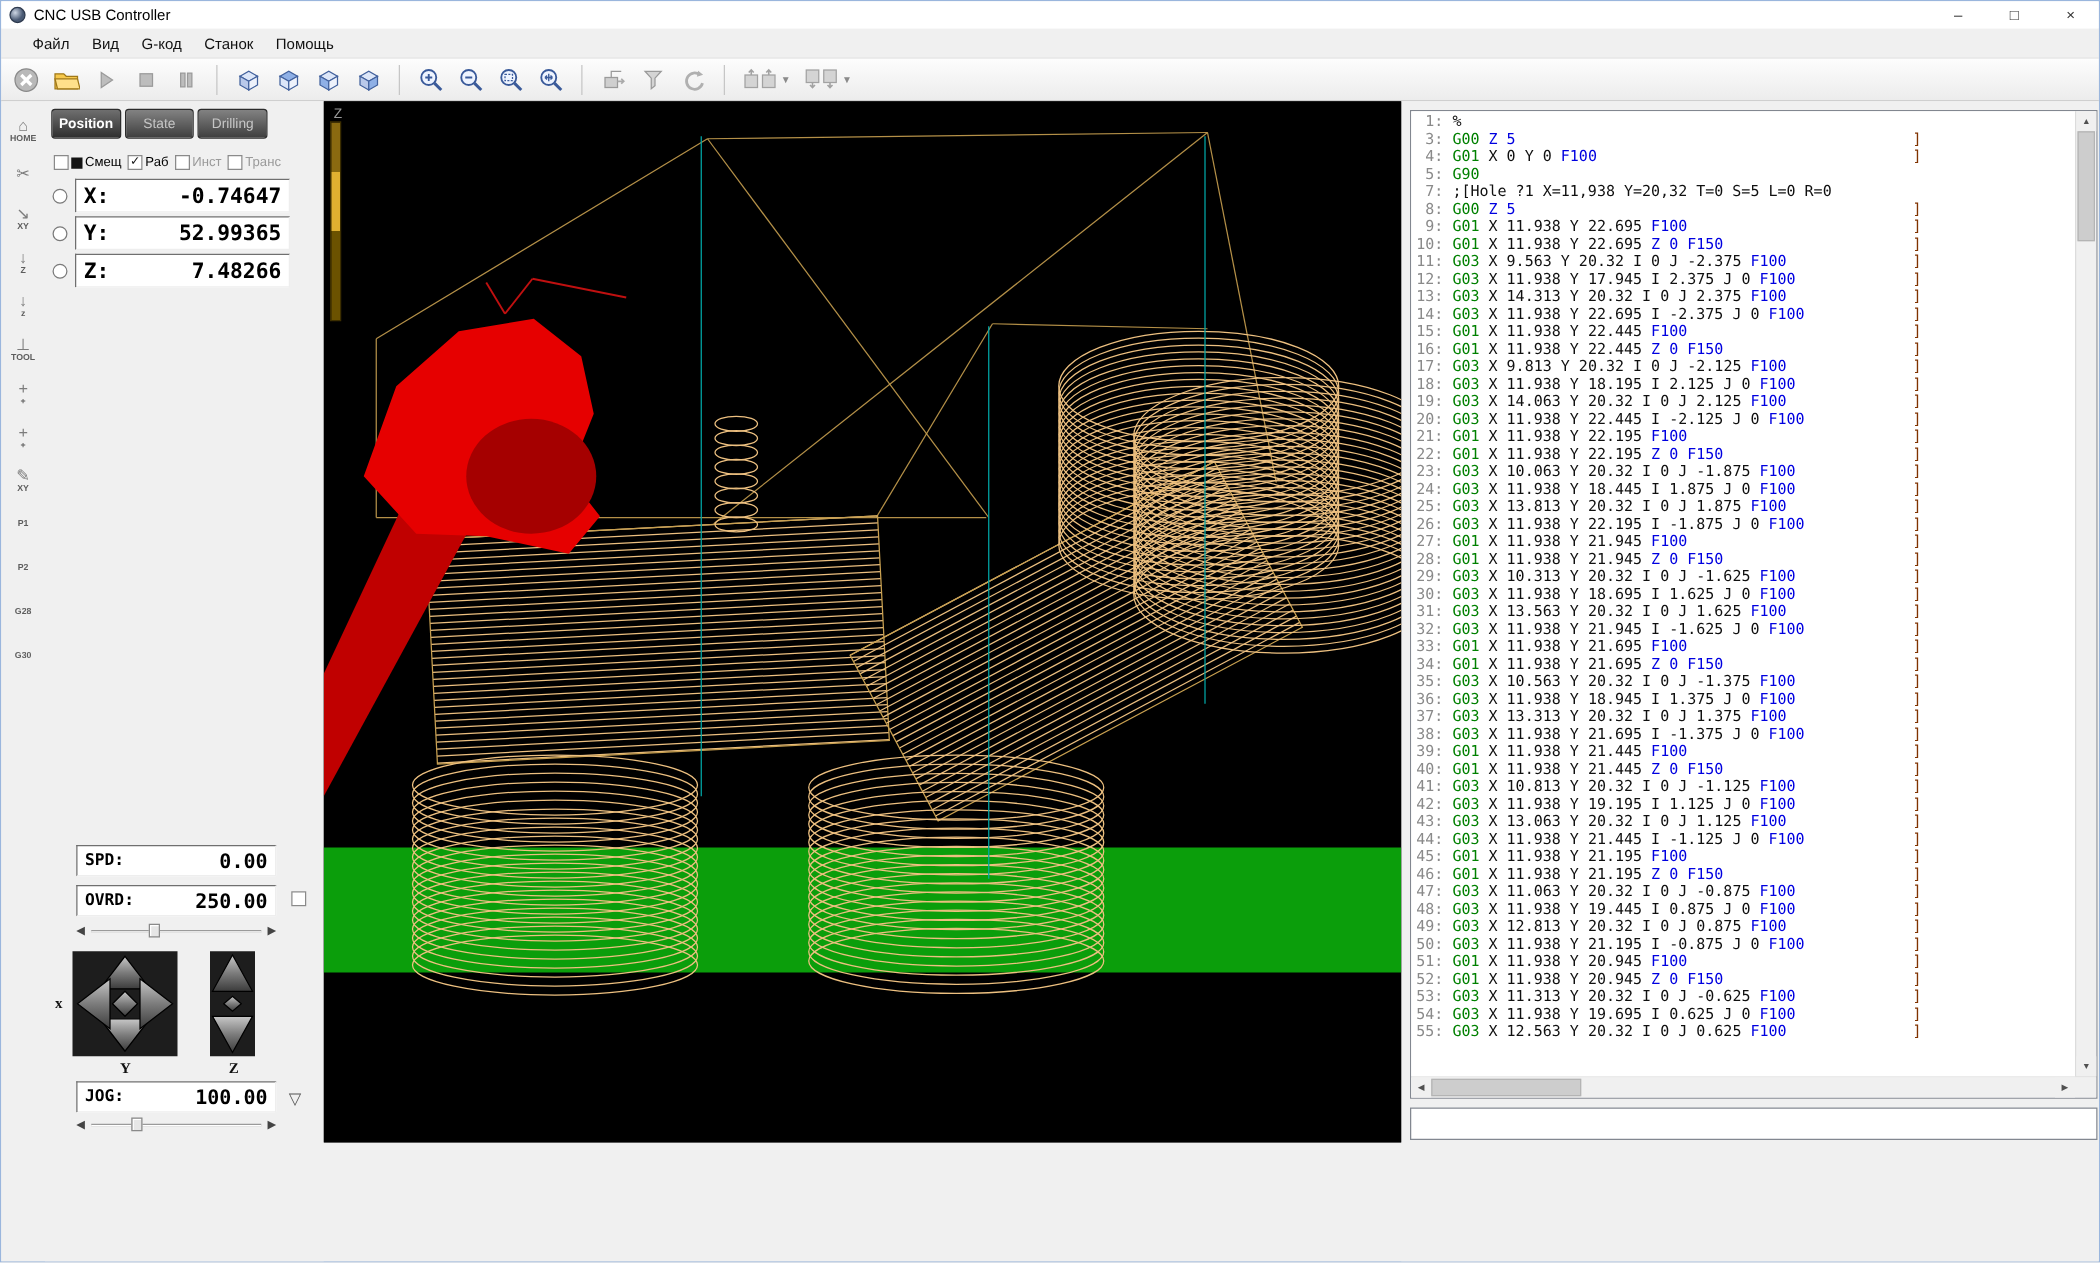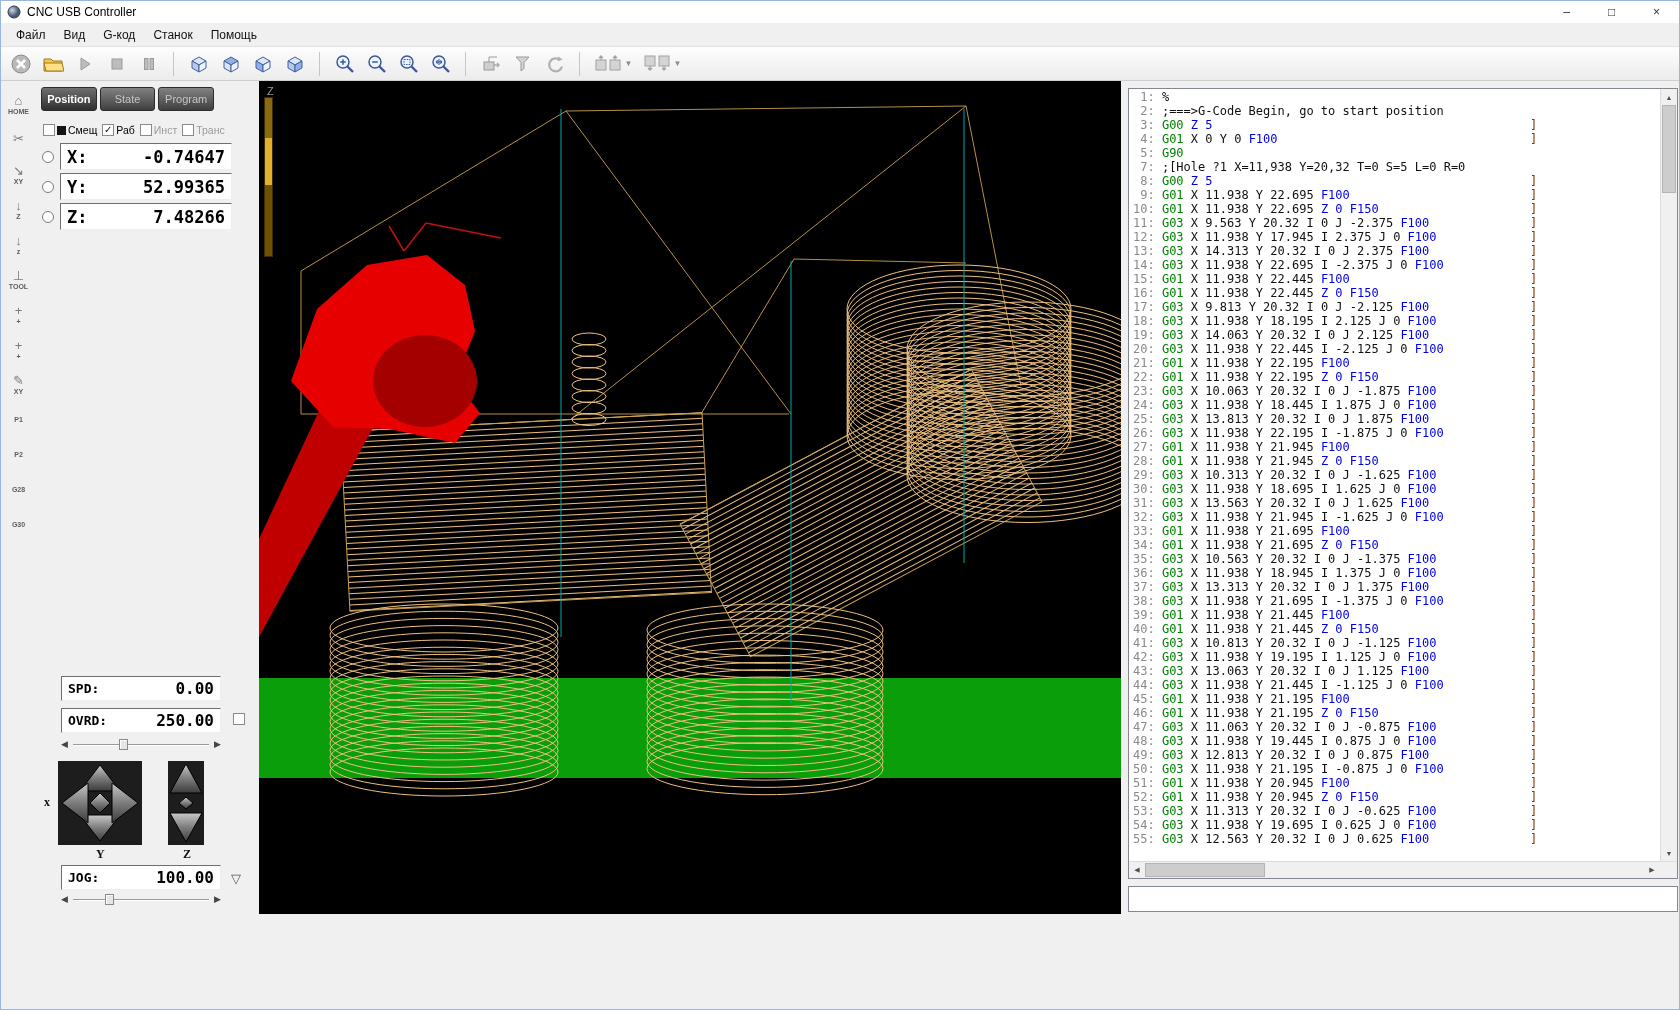--- a/index.html
+++ b/index.html
@@ -4,21 +4,21 @@
 <style>
   *{box-sizing:border-box;margin:0;padding:0}
   html,body{width:1680px;height:1010px;overflow:hidden;font-family:"Liberation Sans",sans-serif;font-size:12px;background:#e8e8e8}
   .window{width:1680px;height:1010px;display:flex;flex-direction:column;background:#f0f0f0;border:1px solid #9ab6dd}
   
   .titlebar{height:22px;background:#fff;display:flex;align-items:center;padding-left:6px;gap:6px;flex:0 0 22px}
   .title{font-size:12px;color:#000}
   .wcontrols{margin-left:auto;display:flex;height:22px}
   .wbtn{width:45px;height:22px;display:flex;align-items:center;justify-content:center;font-size:12px;color:#333}
   
-  .menubar{height:24px;display:flex;align-items:center;background:#f0f0f0;padding-left:6px;border-bottom:1px solid #e2e2e2;flex:0 0 24px}
+  .menubar{height:24px;display:flex;align-items:center;background:#f0f0f0;padding-left:16px;border-bottom:1px solid #e2e2e2;flex:0 0 24px}
   .mitem{padding:4px 9px;font-size:12px;color:#111}
   
   .toolbar{height:34px;display:flex;align-items:center;background:linear-gradient(#fdfdfd,#ececec);border-bottom:1px solid #cfcfcf;padding-left:5px;gap:3px;flex:0 0 34px}
   .tbtn{width:29px;height:28px;display:flex;align-items:center;justify-content:center;border-radius:2px}
   .tbtn.wide{width:46px}
   .tsep{width:1px;height:24px;background:#c6c6c6;margin:0 7px}
   .caret{font-size:8px;color:#8a8a8a;margin-left:1px}
   
   .main{flex:1;display:flex;background:#f0f0f0;min-height:0}
   .leftstrip{flex:0 0 35px;display:flex;flex-direction:column;align-items:center;padding-top:8px;gap:5px}
@@ -306,21 +306,21 @@
         <div class="lsitem">
           <div class="lsglyph"></div>
           <div class="lslabel">G30</div>
         </div>
       </div>
 
     <div class="pospanel">
       <div class="ptabs" id="ptabs">
           <div class="ptab active">Position</div>
           <div class="ptab">State</div>
-          <div class="ptab">Program</div>
+          <div class="ptab">Drilling</div>
         </div>
       <div class="cbrow" id="cbrow">
           <div class="cbwrap">
             <div class="cbbox"></div>
             <div class="cbsquare"></div>
             <div class="cblabel">Смещ</div>
           </div>
           <div class="cbwrap">
             <div class="cbbox">✓</div>
             <div class="cblabel">Раб</div>
@@ -616,21 +616,20 @@
         <div class="vp-z">Z</div>
         <div class="vp-goldbar"></div>
       </div>
     </div>
 
     <div class="rightcol">
       <div class="gcontainer">
         <div class="grow">
           <div class="glist" id="glist">
               <div class="gline"><span class="gnum"> 1: </span><span class="c-cm">%</span></div>
-              <div class="gline"><span class="gnum"> 2: </span><span class="c-cm">;===&gt;G-Code Begin, go to start position</span></div>
               <div class="gline"><span class="gnum"> 3: </span><span class="c-g">G00</span><span class="c-f"> Z</span><span class="c-f"> 5</span><span class="gmark">]</span></div>
               <div class="gline"><span class="gnum"> 4: </span><span class="c-g">G01</span><span class="c-k"> X</span><span class="c-k"> 0</span><span class="c-k"> Y</span><span class="c-k"> 0</span><span class="c-f"> F100</span><span class="gmark">]</span></div>
               <div class="gline"><span class="gnum"> 5: </span><span class="c-g">G90</span></div>
               <div class="gline"><span class="gnum"> 7: </span><span class="c-cm">;[Hole ?1 X=11,938 Y=20,32 T=0 S=5 L=0 R=0</span></div>
               <div class="gline"><span class="gnum"> 8: </span><span class="c-g">G00</span><span class="c-f"> Z</span><span class="c-f"> 5</span><span class="gmark">]</span></div>
               <div class="gline"><span class="gnum"> 9: </span><span class="c-g">G01</span><span class="c-k"> X</span><span class="c-k"> 11.938</span><span class="c-k"> Y</span><span class="c-k"> 22.695</span><span class="c-f"> F100</span><span class="gmark">]</span></div>
               <div class="gline"><span class="gnum">10: </span><span class="c-g">G01</span><span class="c-k"> X</span><span class="c-k"> 11.938</span><span class="c-k"> Y</span><span class="c-k"> 22.695</span><span class="c-f"> Z</span><span class="c-f"> 0</span><span class="c-f"> F150</span><span class="gmark">]</span></div>
               <div class="gline"><span class="gnum">11: </span><span class="c-g">G03</span><span class="c-k"> X</span><span class="c-k"> 9.563</span><span class="c-k"> Y</span><span class="c-k"> 20.32</span><span class="c-k"> I</span><span class="c-k"> 0</span><span class="c-k"> J</span><span class="c-k"> -2.375</span><span class="c-f"> F100</span><span class="gmark">]</span></div>
               <div class="gline"><span class="gnum">12: </span><span class="c-g">G03</span><span class="c-k"> X</span><span class="c-k"> 11.938</span><span class="c-k"> Y</span><span class="c-k"> 17.945</span><span class="c-k"> I</span><span class="c-k"> 2.375</span><span class="c-k"> J</span><span class="c-k"> 0</span><span class="c-f"> F100</span><span class="gmark">]</span></div>
               <div class="gline"><span class="gnum">13: </span><span class="c-g">G03</span><span class="c-k"> X</span><span class="c-k"> 14.313</span><span class="c-k"> Y</span><span class="c-k"> 20.32</span><span class="c-k"> I</span><span class="c-k"> 0</span><span class="c-k"> J</span><span class="c-k"> 2.375</span><span class="c-f"> F100</span><span class="gmark">]</span></div>

